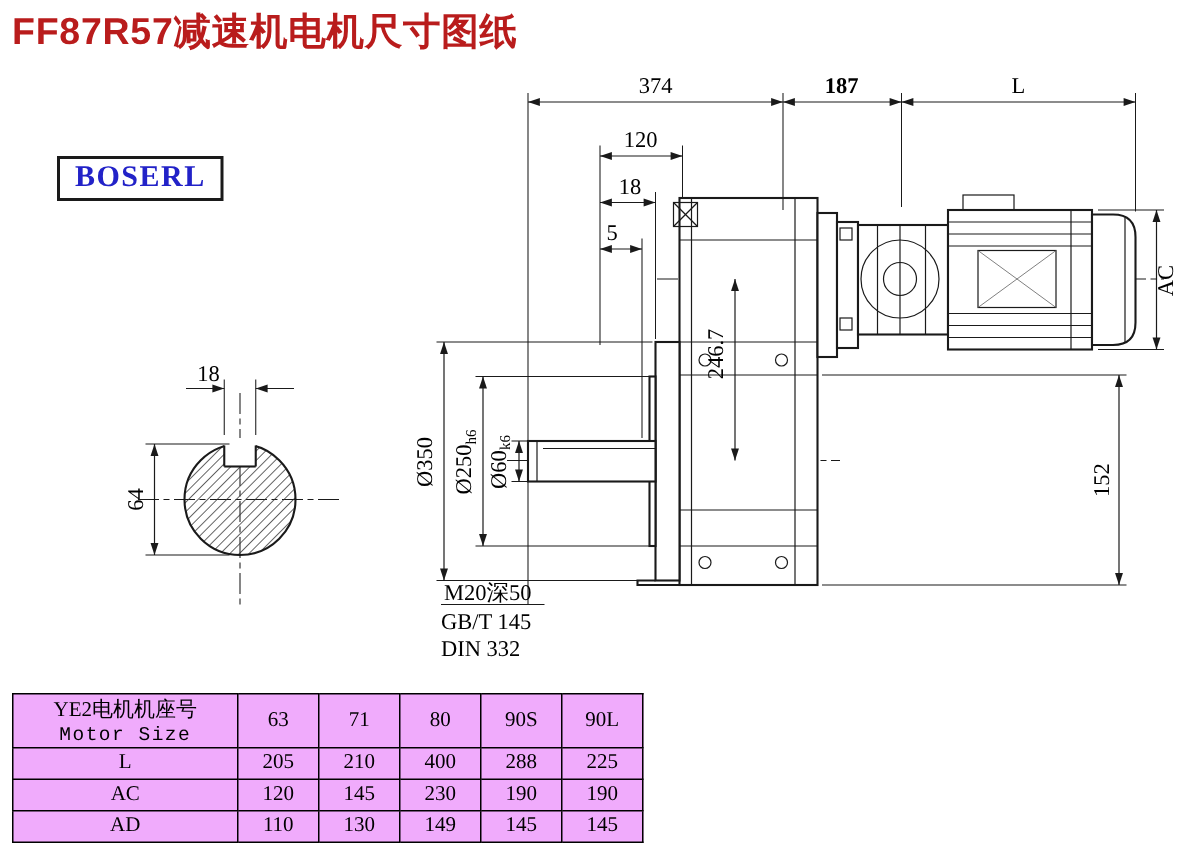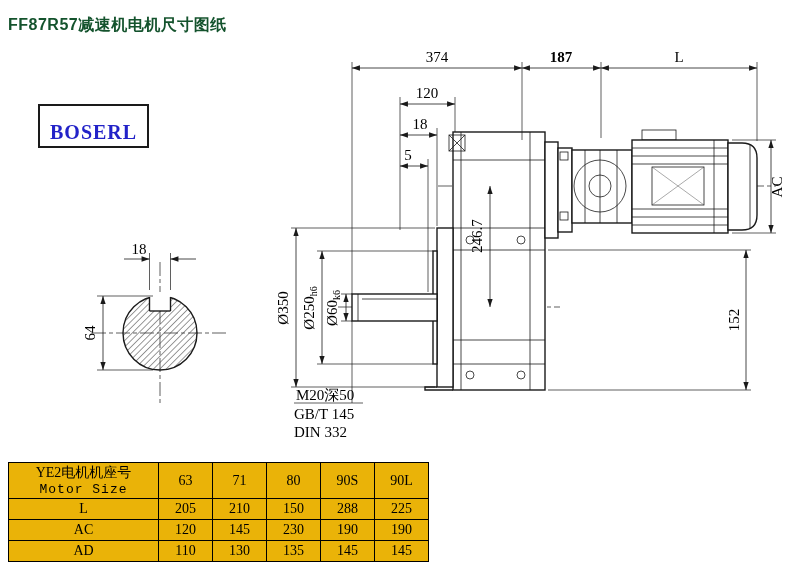--- a/index.html
+++ b/index.html
@@ -1,39 +1,39 @@
 <!DOCTYPE html>
 <html><head>
 <meta charset="utf-8">
 <style>
   * { margin:0; padding:0; box-sizing:border-box; }
   html,body { width:800px; height:566px; background:#ffffff; font-family:"Liberation Sans",sans-serif; position:relative; overflow:hidden; }
 
-  .title { position:absolute; left:8px; top:15px; font-size:16px; font-weight:bold; color:#14532d; letter-spacing:0.5px; }
-
-  .brand { position:absolute; left:38px; top:104px; border:2px solid #1a1a1a; padding:15px 10px 2px 10px;
+  .title { position:absolute; left:8px; top:4px; font-size:25px; font-weight:bold; color:#b91c1c; letter-spacing:0.5px; }
+
+  .brand { position:absolute; left:38px; top:104px; border:2px solid #1a1a1a; padding:1px 10px 2px 10px;
            font-family:"Liberation Serif",serif; font-size:20px; font-weight:bold; color:#2222c8;
            background:#fff; letter-spacing:1px; }
 
   svg.drawing { position:absolute; left:0; top:0; }
 
   .ol  { fill:none; stroke:#1a1a1a; stroke-width:1.4; }
   .olf { fill:#ffffff; stroke:#1a1a1a; stroke-width:1.4; }
   .dl  { fill:none; stroke:#1a1a1a; stroke-width:0.8; }
   .thin{ fill:none; stroke:#555; stroke-width:0.5; }
   .cl  { fill:none; stroke:#1a1a1a; stroke-width:0.7; stroke-dasharray:14 3 4 3; }
   .ext { fill:none; stroke:#1a1a1a; stroke-width:0.7; }
   .dimline { fill:none; stroke:#1a1a1a; stroke-width:0.8; }
   .dimtext { font-family:"Liberation Serif",serif; font-size:15px; fill:#000; }
   .bold { font-weight:bold; }
   .tol { font-size:10px; }
   .note { font-family:"Liberation Serif",serif; font-size:15px; fill:#000; }
 
   table.dim-table { position:absolute; left:8px; top:462px; border-collapse:collapse;
-                    font-family:"Liberation Serif",serif; font-size:14px; color:#000; background:#eab308; }
+                    font-family:"Liberation Serif",serif; font-size:14px; color:#000; background:#f0abfc; }
   table.dim-table td { border:1px solid #000; text-align:center; vertical-align:middle; padding:0 4px; }
   .label-col { width:150px; }
   .val-col  { width:54px; }
   tr.hdr-row td { height:36px; }
   tr.data-row td { height:21px; }
   .motor-size { font-family:"Liberation Mono",monospace; font-size:13px; letter-spacing:1px; }
 </style>
 </head>
 <body>
 
@@ -203,34 +203,34 @@
     <td class="val-col">63</td>
     <td class="val-col">71</td>
     <td class="val-col">80</td>
     <td class="val-col">90S</td>
     <td class="val-col">90L</td>
   </tr>
   <tr class="data-row">
     <td>L</td>
     <td>205</td>
     <td>210</td>
-    <td>150</td>
+    <td>400</td>
     <td>288</td>
     <td>225</td>
   </tr>
   <tr class="data-row">
     <td>AC</td>
     <td>120</td>
     <td>145</td>
     <td>230</td>
     <td>190</td>
     <td>190</td>
   </tr>
   <tr class="data-row">
     <td>AD</td>
     <td>110</td>
     <td>130</td>
-    <td>135</td>
+    <td>149</td>
     <td>145</td>
     <td>145</td>
   </tr>
 </tbody>
   </table>
 
 </body></html>

